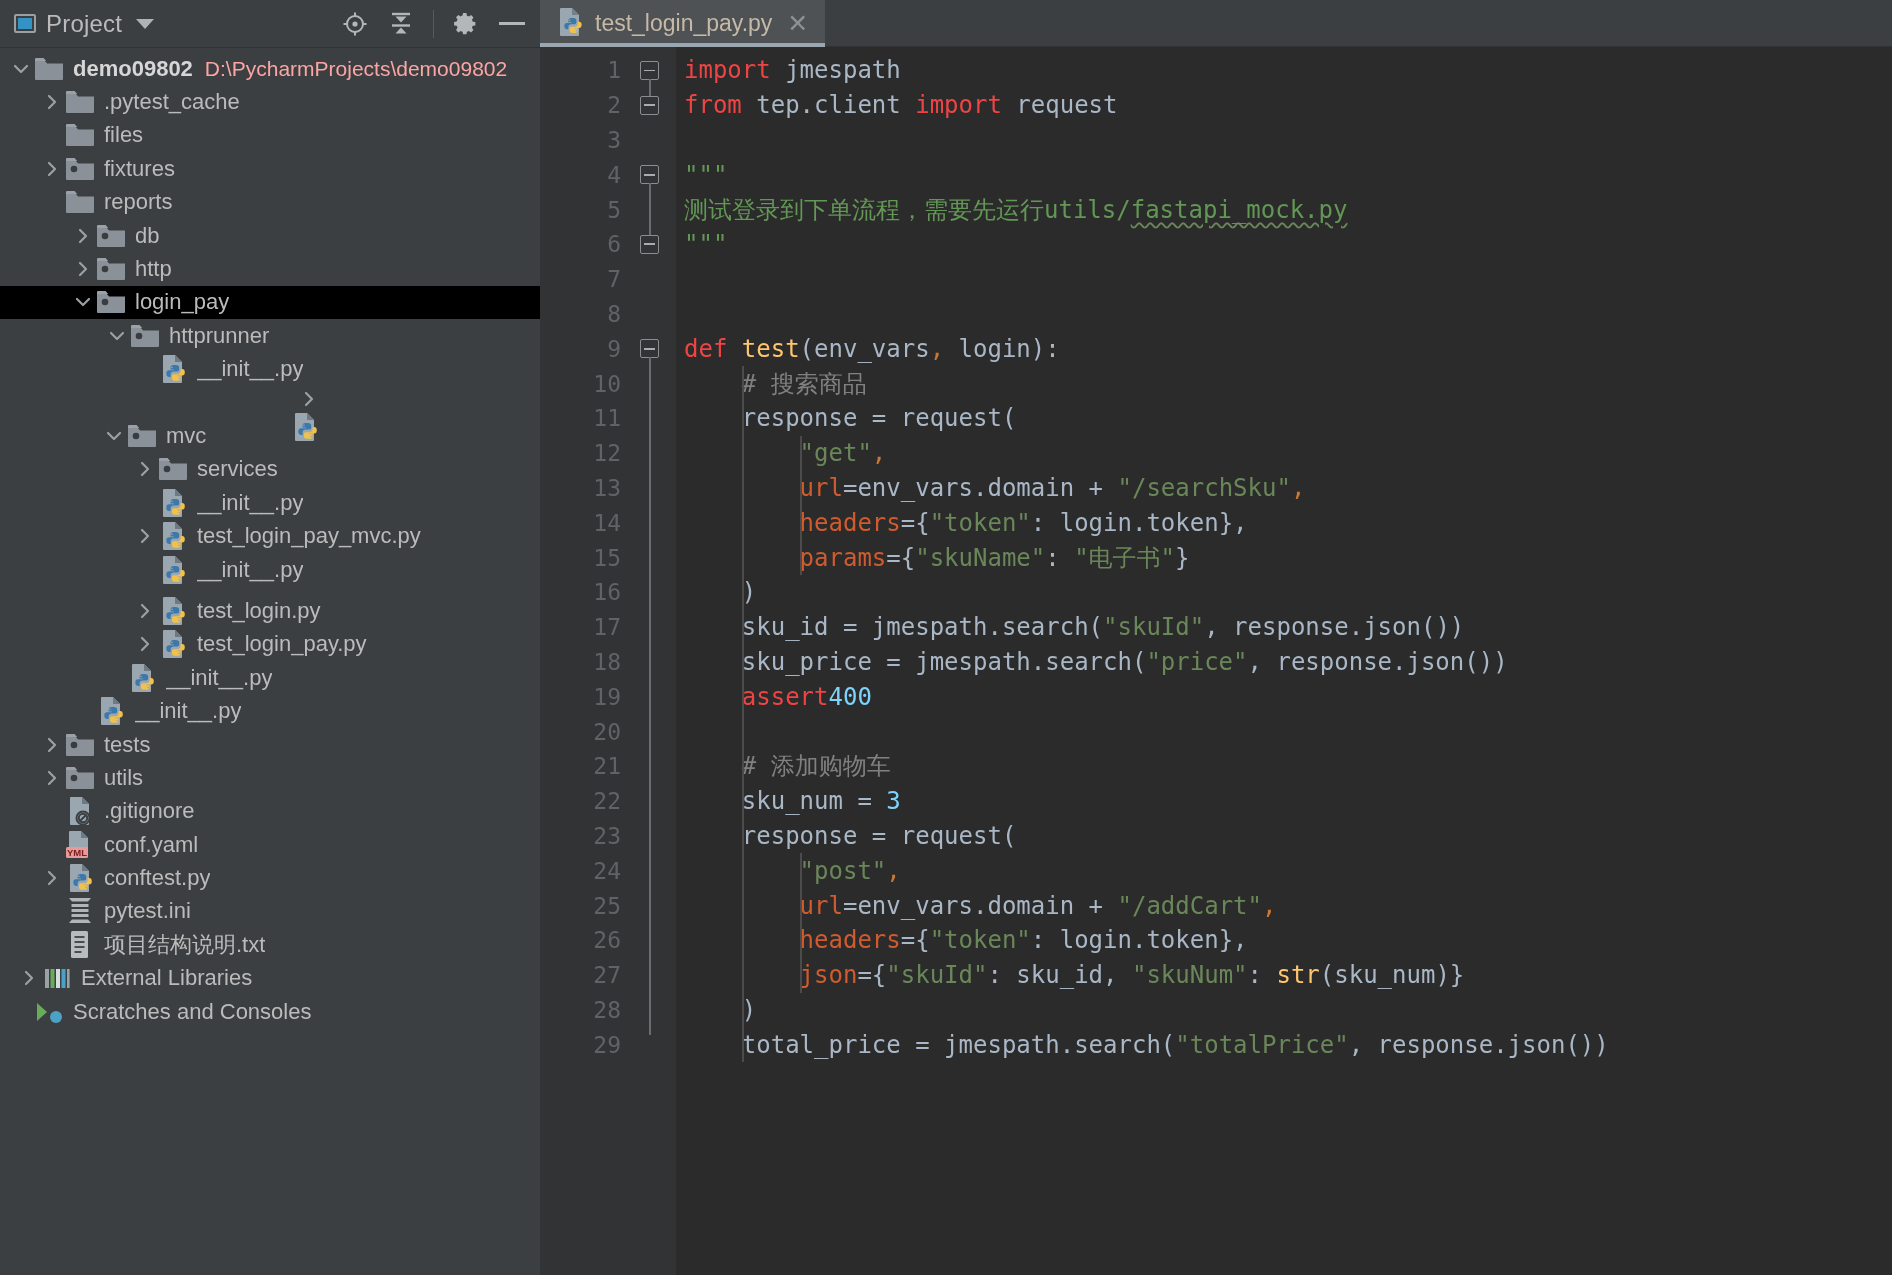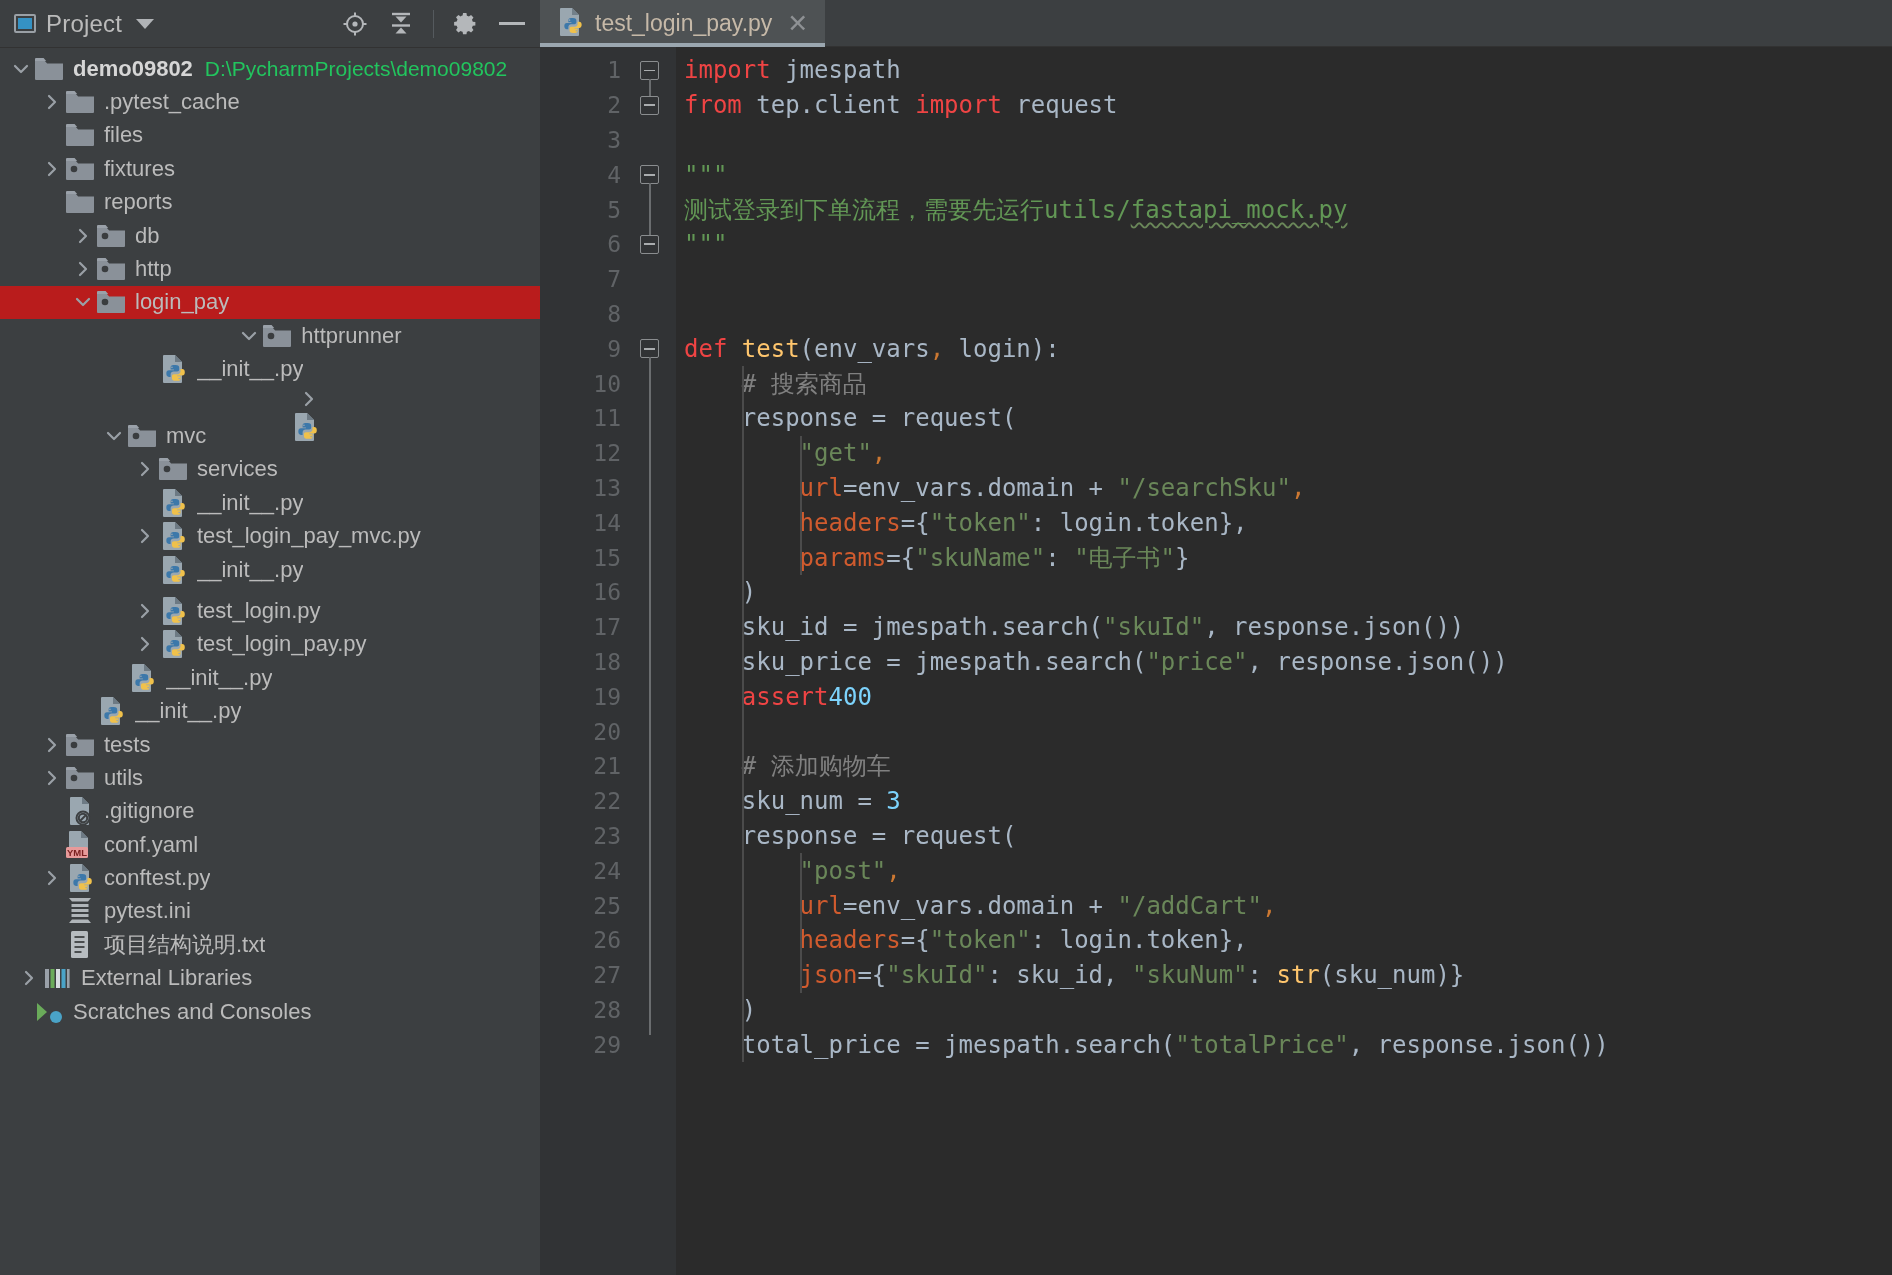--- a/index.html
+++ b/index.html
@@ -29,29 +29,29 @@
   .hdr-sep{width:1px;height:28px;background:#555a5e;}
   .icon-min{width:26px;height:3px;background:#b4b7ba;}
 
   
   #tree{flex:1;overflow:hidden;padding-top:4px;background:#3c3f41;}
   .row{
     height:33.4px;display:flex;align-items:center;
     color:#bbbbbb;font-size:22px;white-space:nowrap;cursor:default;
     padding-right:6px;
   }
-  .row.sel{background:#b91c1c;}
+  .row.sel{background:#000000;}
   .arrow{width:26px;height:33px;flex:0 0 26px;display:flex;align-items:center;justify-content:center;}
   .arrow svg{display:block;}
   .arrow.blank{visibility:hidden;}
   .ficon{width:30px;height:30px;flex:0 0 30px;margin-right:9px;display:flex;align-items:center;justify-content:center;}
   .ficon svg{display:block;}
   .rlabel{overflow:hidden;text-overflow:ellipsis;}
   .rlabel.bold{font-weight:bold;color:#d6d6d6;}
-  .rpath{color:#22c55e;font-size:21px;margin-left:12px;}
+  .rpath{color:#fca5a5;font-size:21px;margin-left:12px;}
 
   
   #editor{flex:1;height:1275px;background:#2b2b2b;display:flex;flex-direction:column;min-width:0;}
   #tabbar{height:47px;flex:0 0 47px;background:#3c3f41;display:flex;align-items:stretch;}
   .tab{
     background:#4e5254;display:flex;align-items:center;gap:11px;
     padding:0 17px 0 16px;position:relative;cursor:pointer;
   }
   .tab:after{content:"";position:absolute;left:0;right:0;bottom:0;height:4px;background:#9ba7b0;}
   .tab-name{color:#c6b9a8;font-size:23px;}
@@ -267,21 +267,21 @@
             <span style="display: flex;">
               <svg width="30" height="26" viewBox="0 0 30 26">
                 <path fill="#8a9199" d="M1 4.5h9.5l2.6 3H29V23a1 1 0 01-1 1H2a1 1 0 01-1-1V4.5z"></path>
                 <path fill="#9aa1a9" d="M1 3a1 1 0 011-1h7.6l2.6 3H1V3z"></path>
                 <circle cx="9" cy="13" r="3.3" fill="#3a3d3f"></circle>
               </svg>
             </span>
           </span>
           <span class="rlabel">login_pay</span>
         </div>
-        <div class="row" style="padding-left: 104px; justify-content: center;">
+        <div class="row" style="padding-left: 104px;">
           <span class="arrow">
             <span style="display: flex;">
               <svg width="18" height="18" viewBox="0 0 18 18">
                 <polyline points="3,6 9,12 15,6" fill="none" stroke="#9aa0a6" stroke-width="2.2" stroke-linecap="round" stroke-linejoin="round"></polyline>
               </svg>
             </span>
           </span>
           <span class="ficon">
             <span style="display: flex;">
               <svg width="30" height="26" viewBox="0 0 30 26">

